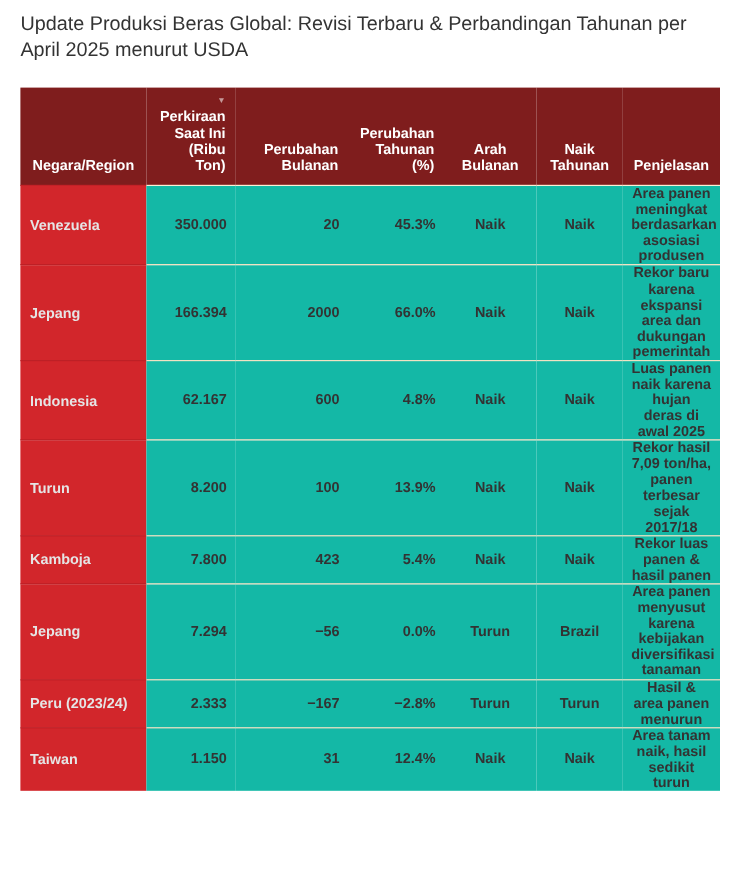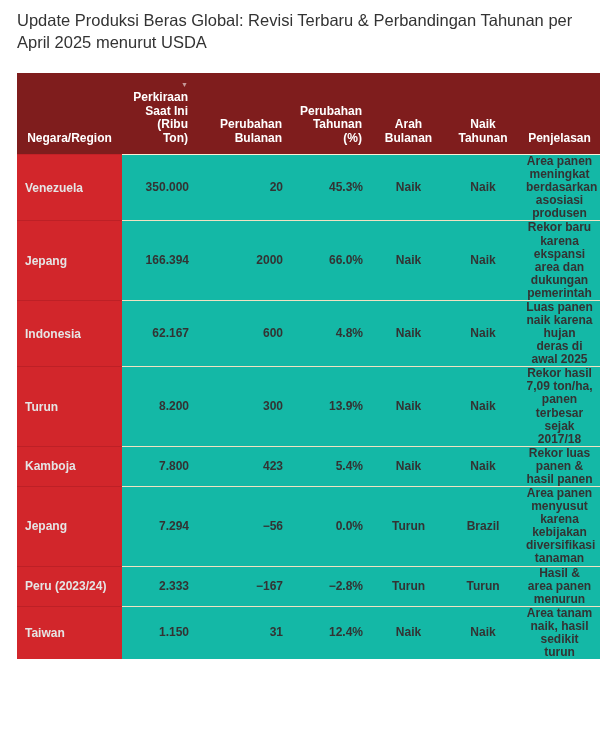--- a/index.html
+++ b/index.html
@@ -133,21 +133,21 @@
         <td class="ar">62.167</td>
         <td class="ar">600</td>
         <td class="ar">4.8%</td>
         <td class="al">Naik</td>
         <td class="al">Naik</td>
         <td class="al">Luas panen naik karena hujan deras di awal 2025</td>
       </tr>
       <tr>
         <th>Turun</th>
         <td class="ar">8.200</td>
-        <td class="ar">300</td>
+        <td class="ar">100</td>
         <td class="ar">13.9%</td>
         <td class="al">Naik</td>
         <td class="al">Naik</td>
         <td class="al">Rekor hasil 7,09 ton/ha, panen terbesar sejak 2017/18</td>
       </tr>
       <tr>
         <th>Kamboja</th>
         <td class="ar">7.800</td>
         <td class="ar">423</td>
         <td class="ar">5.4%</td>

